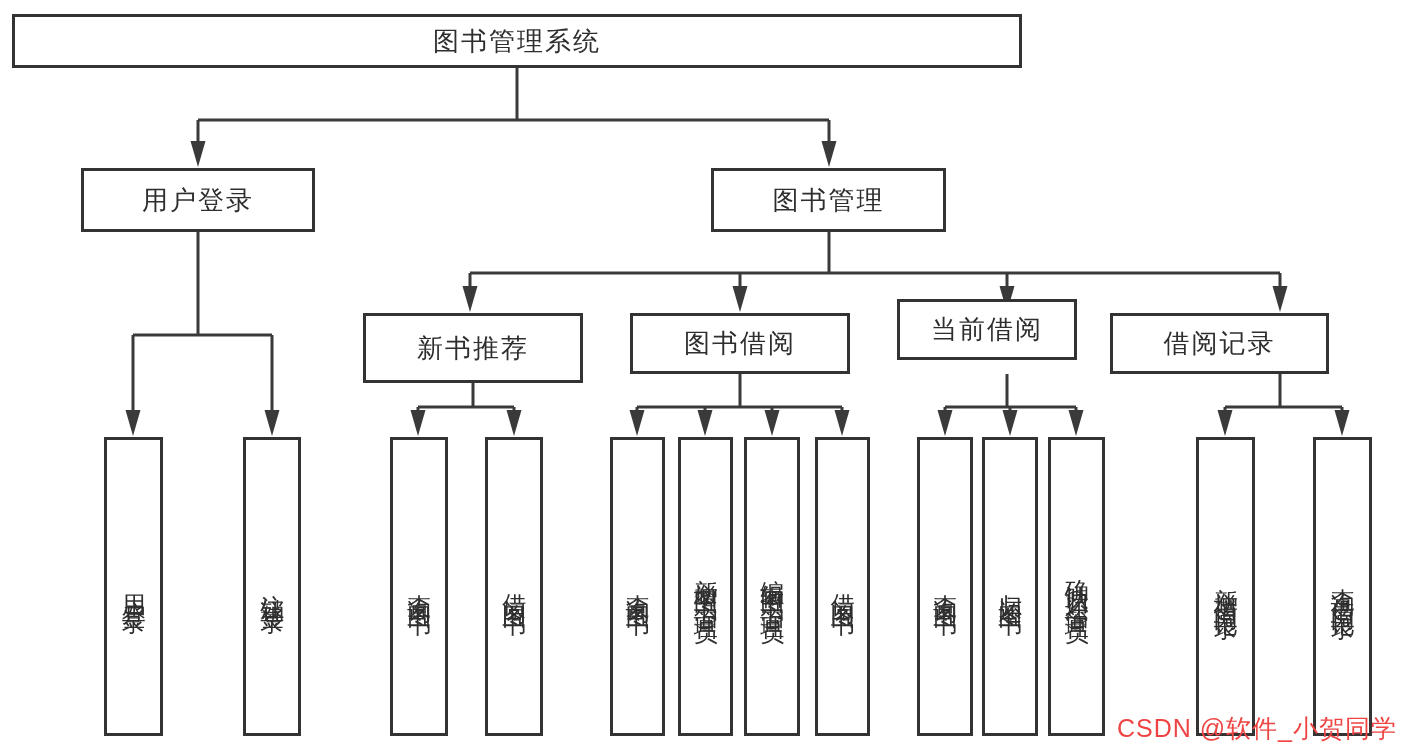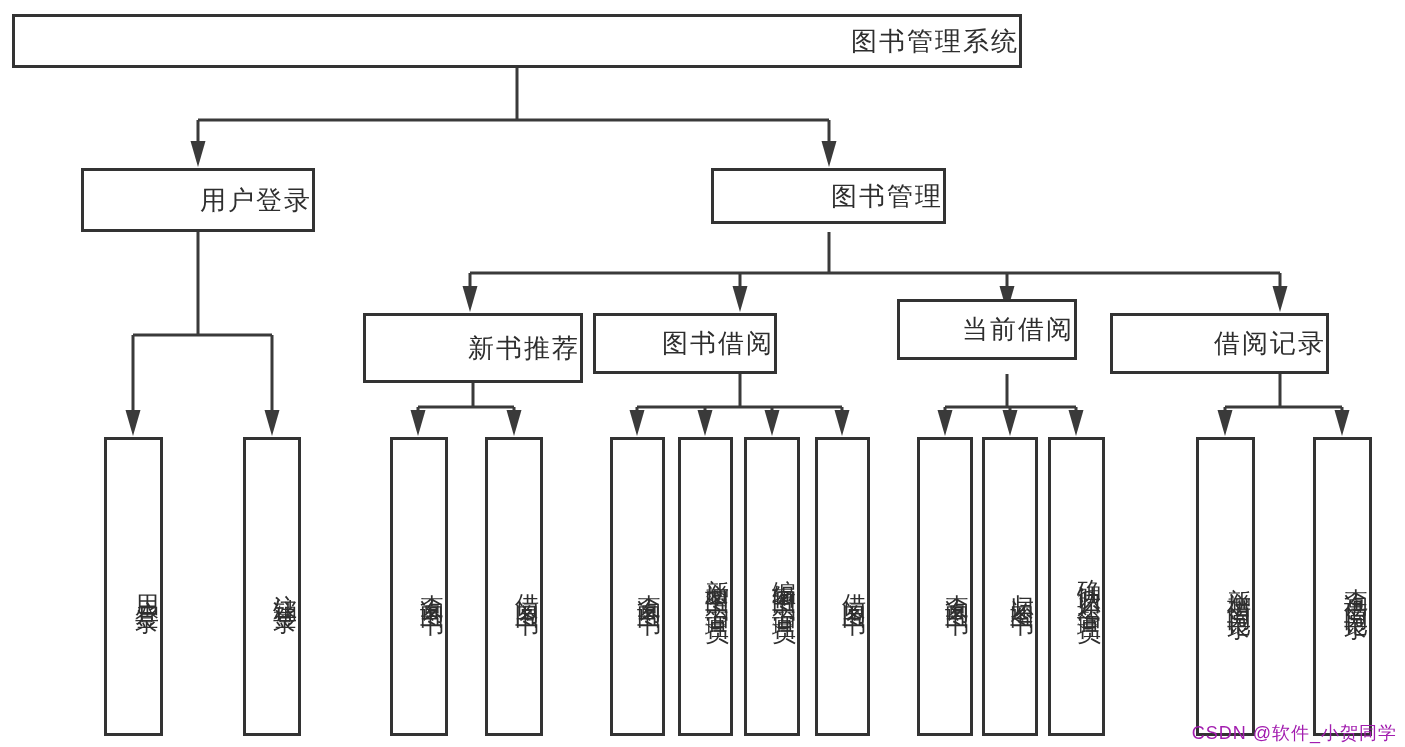--- a/index.html
+++ b/index.html
@@ -10,37 +10,37 @@
     font-family:"Liberation Sans","DejaVu Sans",sans-serif;
     color:#2e2e2e;
     overflow:hidden;
   }
   .connectors{position:absolute;left:0;top:0;pointer-events:none;}
   .node{
     position:absolute;
     background:#ffffff;
     border:3px solid #333333;
     box-sizing:border-box;
-    display:flex;align-items:center;justify-content:flex-end;
+    display:flex;align-items:center;justify-content:center;
   }
   .hlabel{font-size:26px;letter-spacing:2px;white-space:nowrap;}
   .root-label{font-size:26px;letter-spacing:2px;}
   .vtext{
     writing-mode:vertical-rl;
     text-orientation:mixed;
     font-size:24px;
     letter-spacing:6px;
     line-height:1.1;
     white-space:nowrap;
   }
   .watermark{
     position:absolute;
     right:8px;bottom:2px;
-    font-size:18px;
-    color:#a21caf;
+    font-size:25px;
+    color:#ef4444;
     letter-spacing:1px;
     z-index:5;
     white-space:nowrap;
   }
 </style>
 </head>
 <body>
 
 <div class="stage">
 
@@ -84,28 +84,28 @@
     </g>
   </svg>
 
   <div class="node" style="left:12px;top:14px;width:1010px;height:54px">
     <span class="root-label">图书管理系统</span>
   </div>
 
   <div class="node" style="left:81px;top:168px;width:234px;height:64px">
     <span class="hlabel">用户登录</span>
   </div>
-  <div class="node" style="left:711px;top:168px;width:235px;height:56px">
+  <div class="node" style="left:711px;top:168px;width:235px;height:64px">
     <span class="hlabel">图书管理</span>
   </div>
 
   <div class="node" style="left:363px;top:313px;width:220px;height:70px">
     <span class="hlabel">新书推荐</span>
   </div>
-  <div class="node" style="left:593px;top:313px;width:184px;height:61px">
+  <div class="node" style="left:630px;top:313px;width:220px;height:61px">
     <span class="hlabel">图书借阅</span>
   </div>
   <div class="node" style="left:897px;top:299px;width:180px;height:61px">
     <span class="hlabel">当前借阅</span>
   </div>
   <div class="node" style="left:1110px;top:313px;width:219px;height:61px">
     <span class="hlabel">借阅记录</span>
   </div>
 
   <div class="node" style="left:104px;top:437px;width:59px;height:299px">

